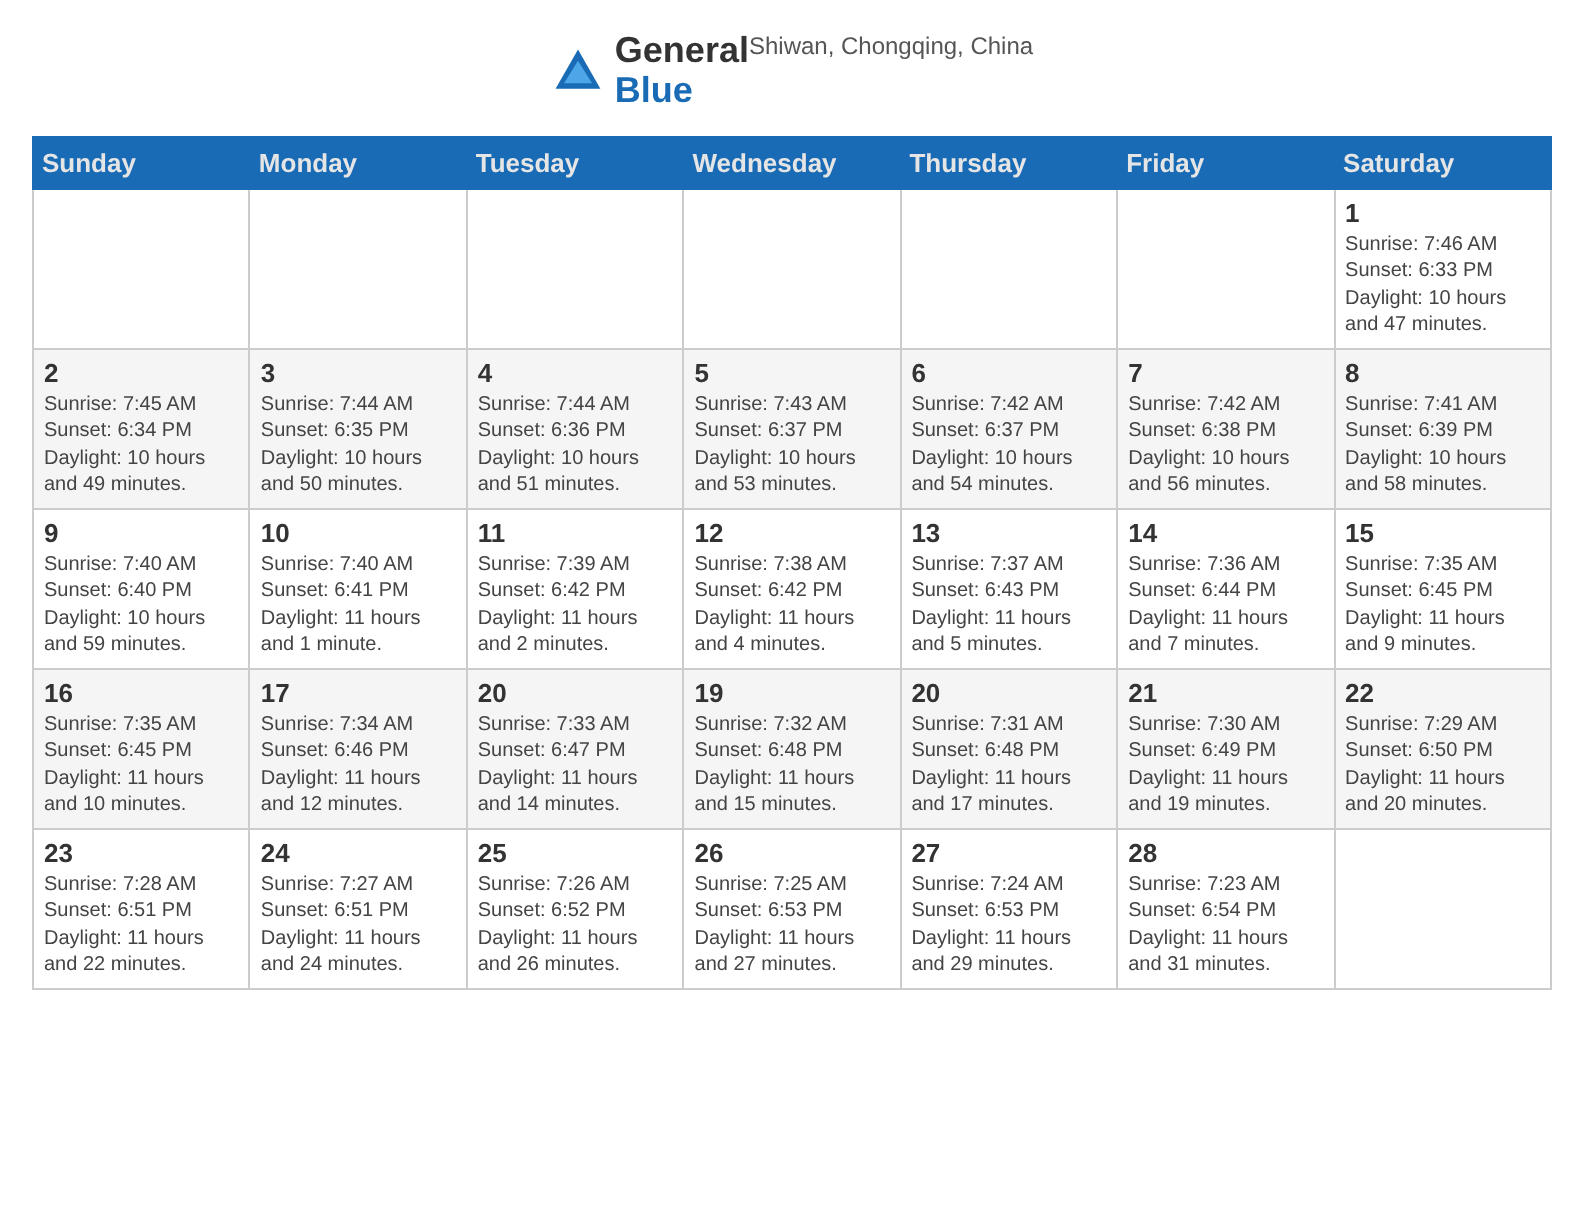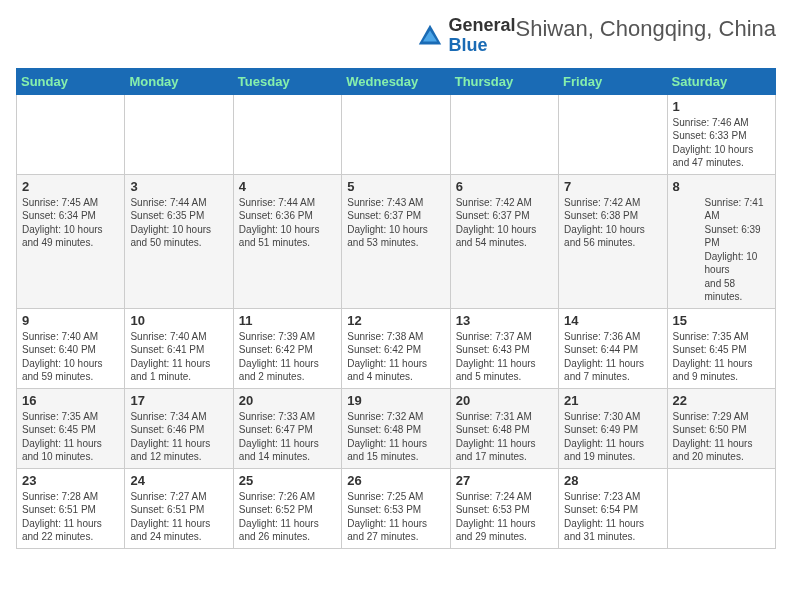--- a/index.html
+++ b/index.html
@@ -5,21 +5,21 @@
     * { margin: 0; padding: 0; box-sizing: border-box; }
     body {
       font-family: Arial, sans-serif;
       background: #fff;
       width: 792px;
       min-height: 612px;
       padding: 16px;
     }
     .header {
       display: flex;
-      justify-content: flex-end;
+      justify-content: center;
       align-items: flex-start;
       margin-bottom: 12px;
     }
     .logo {
       display: flex;
       align-items: center;
       gap: 4px;
     }
     .logo-text {
       font-size: 18px;
@@ -34,31 +34,31 @@
     }
     .title-block {
       text-align: right;
     }
     .month-title {
       font-size: 32px;
       font-weight: normal;
       color: #333;
     }
     .location-title {
-      font-size: 22px;
+      font-size: 12px;
       color: #555;
     }
     .calendar-table {
       width: 100%;
       border-collapse: collapse;
       table-layout: fixed;
     }
     .calendar-table th {
       background: #1a6bb5;
-      color: #86efac;
+      color: #e5e5e5;
       font-size: 13px;
       font-weight: bold;
       padding: 5px 4px;
       text-align: left;
       border: 1px solid #1a6bb5;
     }
     .calendar-table td {
       border: 1px solid #ccc;
       vertical-align: top;
       padding: 4px 5px;
@@ -170,21 +170,21 @@
         </td>
         <td>
           <span class="day-num">7</span>
           <div class="day-info" style="white-space: pre-line;">Sunrise: 7:42 AM
 Sunset: 6:38 PM
 Daylight: 10 hours
 and 56 minutes.</div>
         </td>
         <td>
           <span class="day-num">8</span>
-          <div class="day-info" style="white-space: pre-line; margin-left: 32px;">Sunrise: 7:41 AM
+          <div class="day-info" style="white-space: pre-line;">Sunrise: 7:41 AM
 Sunset: 6:39 PM
 Daylight: 10 hours
 and 58 minutes.</div>
         </td>
       </tr>
       <tr>
         <td>
           <span class="day-num">9</span>
           <div class="day-info" style="white-space: pre-line;">Sunrise: 7:40 AM
 Sunset: 6:40 PM

